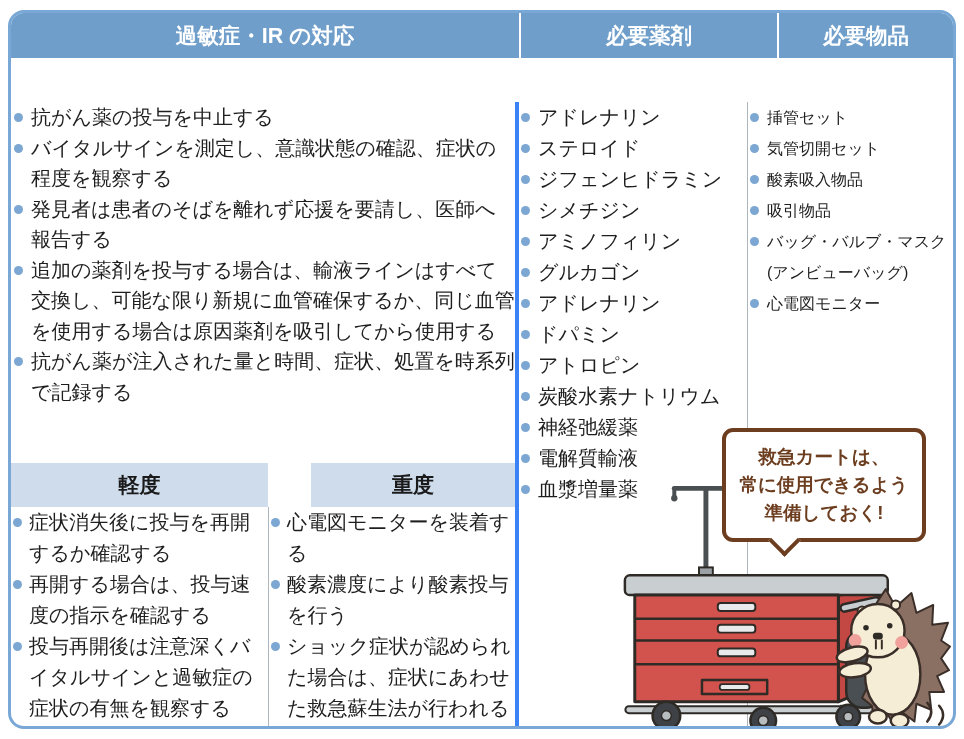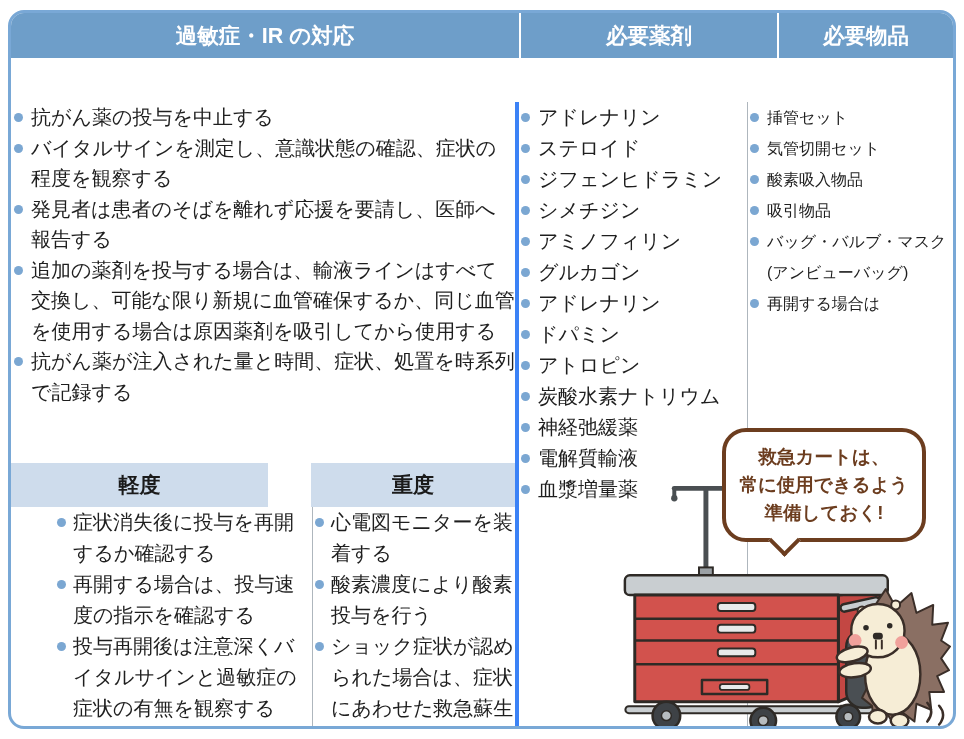--- a/index.html
+++ b/index.html
@@ -30,39 +30,39 @@
   .main-list{flex:none;height:361px;padding:8px 12px 0 12px;box-sizing:border-box;}
   .main-list li{font-size:20px;line-height:30.5px;}
   .main-list .dot{margin:11px 8px 0 3px;}
   
   .subhdr-row{flex:none;height:44px;display:flex;background:#ffffff;}
   .subhdr{background:#cedcec;color:#1a1a1a;font-weight:bold;font-size:21px;
           display:flex;align-items:center;justify-content:center;box-sizing:border-box;}
   .subhdr-1{width:257px;margin-right:19px;}
   .subhdr-2{flex:1;margin-left:24px;}
   
-  .sub-row{flex:1;display:flex;min-height:0;margin-left:44px;}
+  .sub-row{flex:1;display:flex;min-height:0;}
   .subcol{box-sizing:border-box;}
   .subcol-1{width:258px;border-right:1px solid #aeb6bd;}
   .subcol-2{flex:1;}
   .sub-list{padding:10px 6px 0 10px;}
   .sub-list li{font-size:20px;line-height:31px;}
   .sub-list .dot{margin:11px 7px 0 2px;}
   
   .drug-list{padding:12px 4px 0 17px;}
   .drug-list li{font-size:20px;line-height:31px;}
   .drug-list .dot{margin:11px 8px 0 2px;}
   .item-list{padding:12px 2px 0 13px;}
   .item-list li{font-size:16px;line-height:31px;}
   .item-list .dot{margin:11px 8px 0 2px;}
   
   .cart-svg{position:absolute;left:604px;top:458px;width:336px;height:262px;z-index:1;}
   
   .bubble{position:absolute;left:711px;top:415px;width:204px;box-sizing:border-box;z-index:2;
-          background:#ffffff;border:4px solid #6c3d1f;border-radius:24px;
+          background:#ffffff;border:4px solid #6c3d1f;border-radius:11px;
           padding:11px 4px 12px 4px;text-align:center;}
   .bubble-line{display:block;color:#6c3d1f;font-weight:bold;font-size:18.5px;line-height:1.5;}
   .bubble::after{content:"";position:absolute;left:24%;bottom:-14px;width:19px;height:19px;
           background:#ffffff;border-right:4px solid #6c3d1f;border-bottom:4px solid #6c3d1f;
           transform:rotate(45deg);}
 </style>
 </head>
 <body>
 
 <div class="page">
@@ -215,21 +215,21 @@
             <li>
               <span class="dot"></span>
               <span class="txt">吸引物品</span>
             </li>
             <li>
               <span class="dot"></span>
               <span class="txt">バッグ・バルブ・マスク(アンビューバッグ)</span>
             </li>
             <li>
               <span class="dot"></span>
-              <span class="txt">再開する場合は</span>
+              <span class="txt">心電図モニター</span>
             </li>
           </ul>
       </div>
     </div>
 
     <svg class="cart-svg" viewBox="0 0 340 262" xmlns="http://www.w3.org/2000/svg">
 
       <g stroke="#4a4f52" fill="none" stroke-linecap="round">
         <path d="M60,16 H128" stroke-width="5"></path>
         <path d="M92,16 V108" stroke-width="5"></path>

